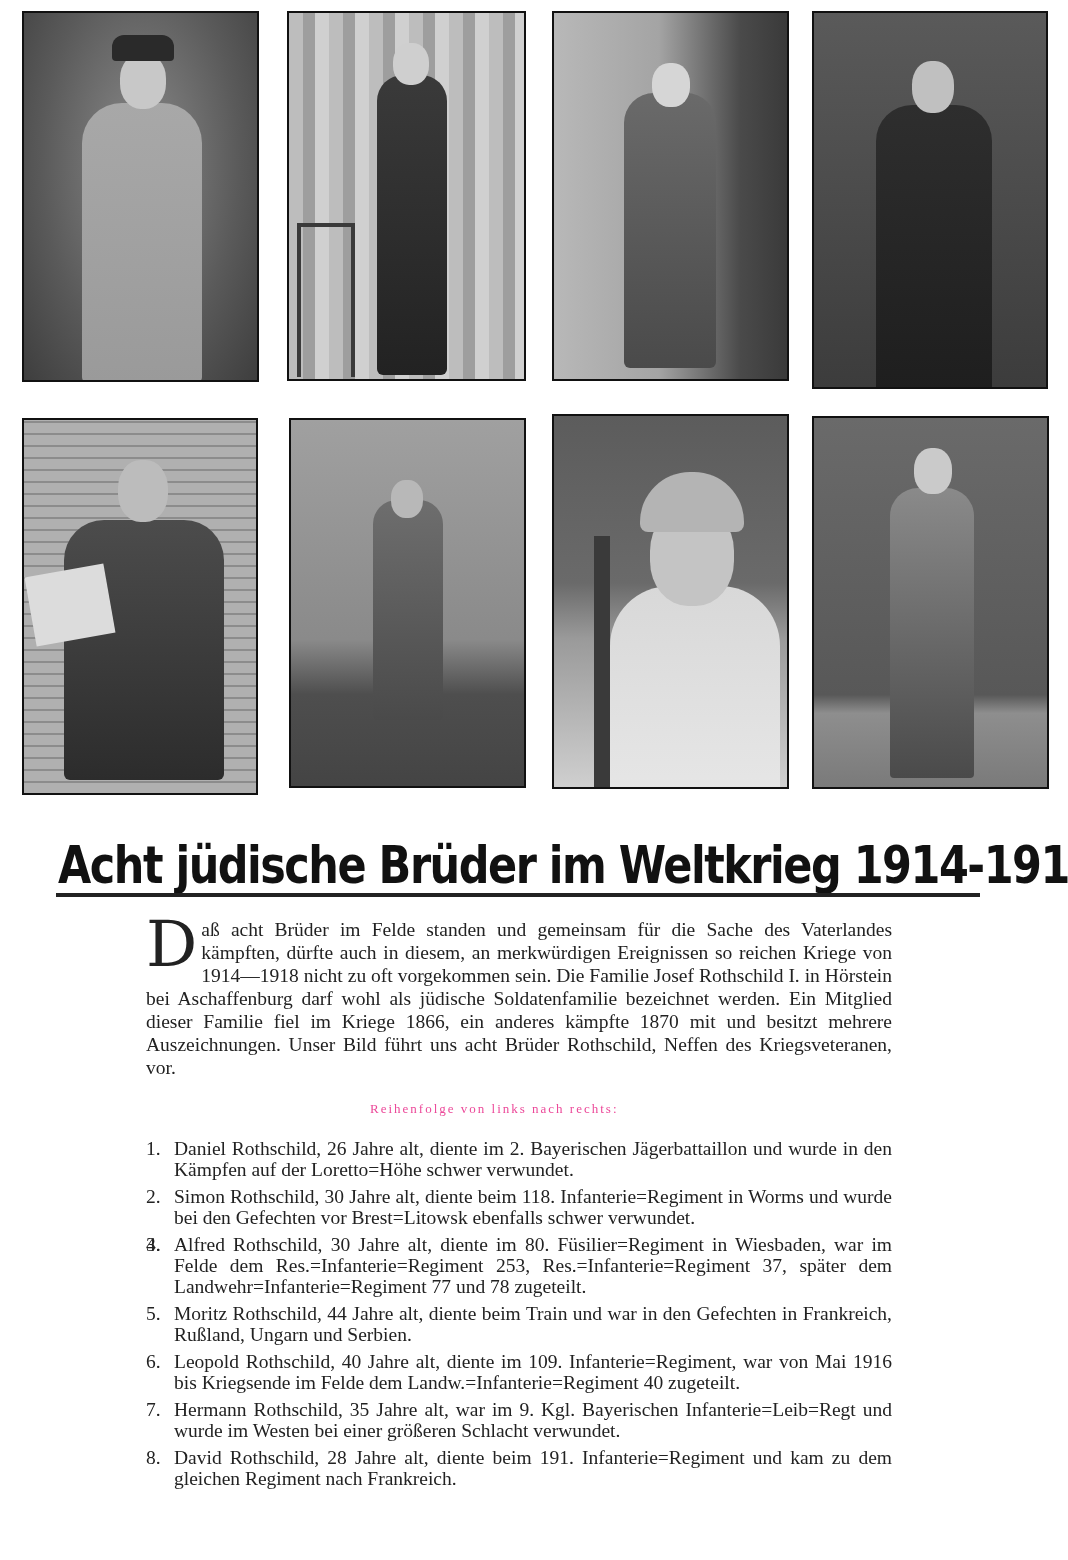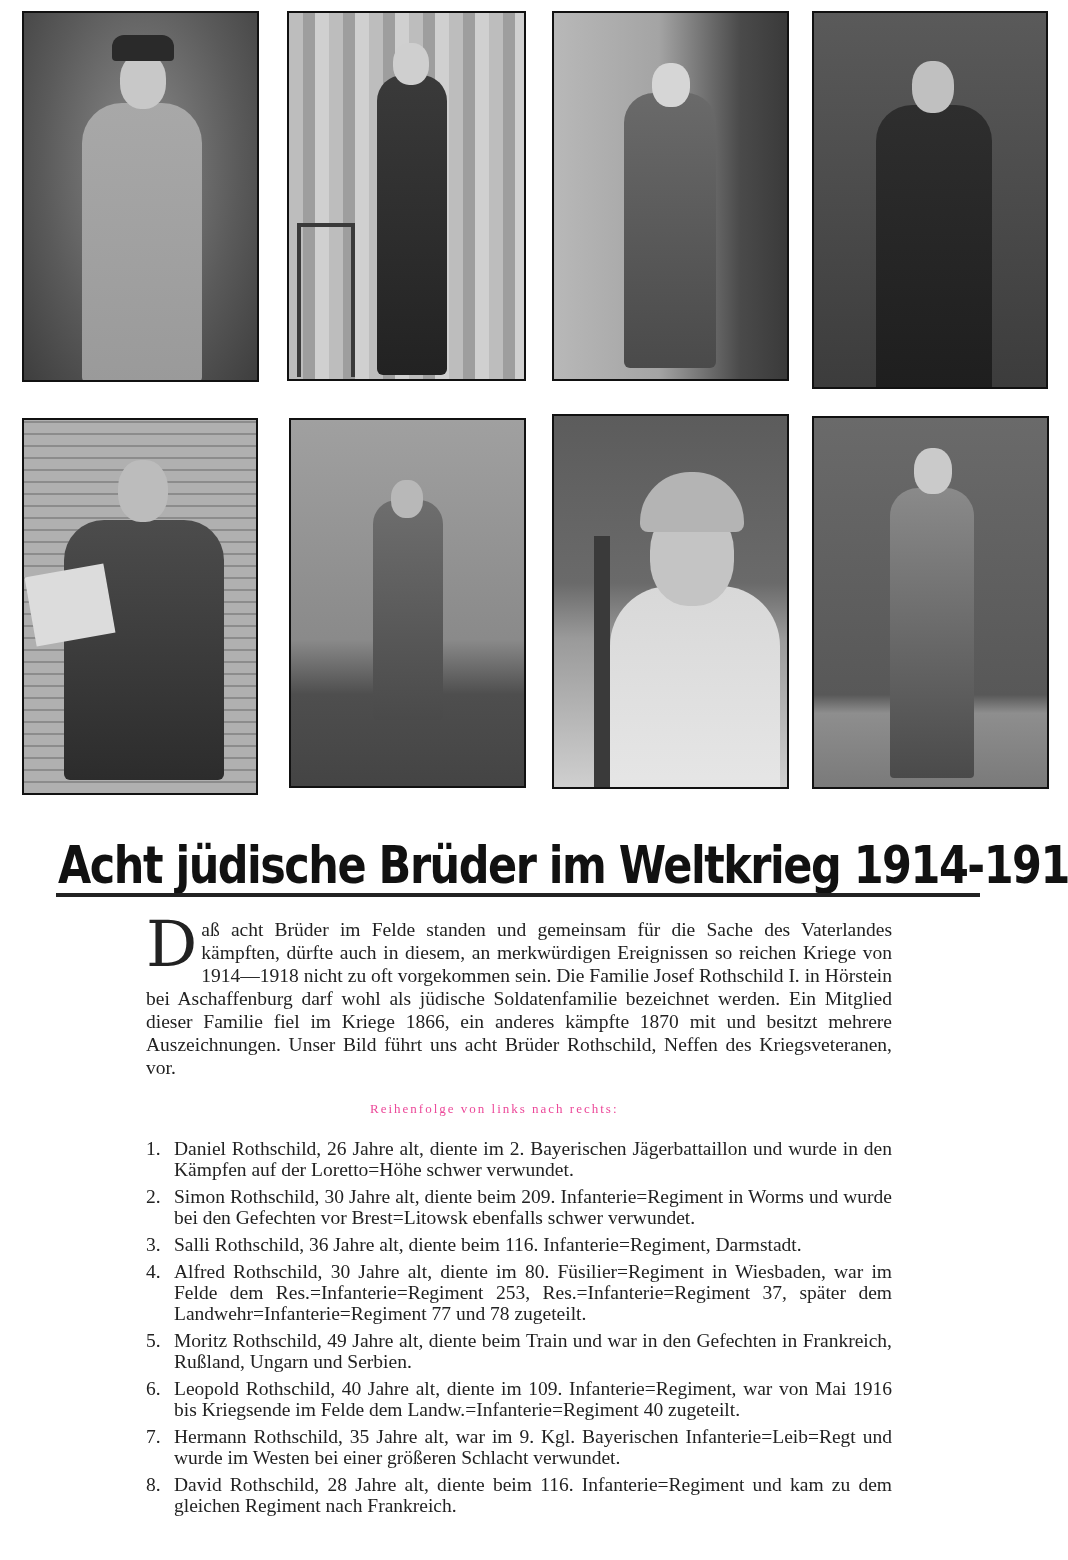--- a/index.html
+++ b/index.html
@@ -70,20 +70,20 @@
 <div class="title-rule"></div>
 
 <div class="article">
   <span class="dropcap">D</span><span>aß acht Brüder im Felde standen und gemeinsam für die Sache des Vaterlandes kämpften, dürfte auch in diesem, an merkwürdigen Ereignissen so reichen Kriege von 1914—1918 nicht zu oft vorgekommen sein. Die Familie Josef Rothschild I. in Hörstein bei Aschaffenburg darf wohl als jüdische Soldatenfamilie bezeichnet werden. Ein Mitglied dieser Familie fiel im Kriege 1866, ein anderes kämpfte 1870 mit und besitzt mehrere Auszeichnungen. Unser Bild führt uns acht Brüder Rothschild, Neffen des Kriegsveteranen, vor.</span>
 </div>
 
 <div class="order">Reihenfolge von links nach rechts:</div>
 
 <ol class="list">
   <li><span class="num">1.</span><span>Daniel Rothschild, 26 Jahre alt, diente im 2. Bayerischen Jägerbattaillon und wurde in den Kämpfen auf der Loretto=Höhe schwer verwundet.</span></li>
-  <li><span class="num">2.</span><span>Simon Rothschild, 30 Jahre alt, diente beim 209. Infanterie=Regiment in Worms und wurde bei den Gefechten vor Brest=Litowsk ebenfalls schwer verwundet.</span></li>
-  <li><span class="num">3.</span><span>Salli Rothschild, 36 Jahre alt, diente beim 116. Infanterie=Regiment, Darmstadt.</span></li>
+  <li><span class="num">2.</span><span>Simon Rothschild, 30 Jahre alt, diente beim 118. Infanterie=Regiment in Worms und wurde bei den Gefechten vor Brest=Litowsk ebenfalls schwer verwundet.</span></li>
+  <li><span class="num">3.</span></li>
   <li><span class="num">4.</span><span>Alfred Rothschild, 30 Jahre alt, diente im 80. Füsilier=Regiment in Wiesbaden, war im Felde dem Res.=Infanterie=Regiment 253, Res.=Infanterie=Regiment 37, später dem Landwehr=Infanterie=Regiment 77 und 78 zugeteilt.</span></li>
-  <li><span class="num">5.</span><span>Moritz Rothschild, 49 Jahre alt, diente beim Train und war in den Gefechten in Frankreich, Rußland, Ungarn und Serbien.</span></li>
+  <li><span class="num">5.</span><span>Moritz Rothschild, 44 Jahre alt, diente beim Train und war in den Gefechten in Frankreich, Rußland, Ungarn und Serbien.</span></li>
   <li><span class="num">6.</span><span>Leopold Rothschild, 40 Jahre alt, diente im 109. Infanterie=Regiment, war von Mai 1916 bis Kriegsende im Felde dem Landw.=Infanterie=Regiment 40 zugeteilt.</span></li>
   <li><span class="num">7.</span><span>Hermann Rothschild, 35 Jahre alt, war im 9. Kgl. Bayerischen Infanterie=Leib=Regt und wurde im Westen bei einer größeren Schlacht verwundet.</span></li>
-  <li><span class="num">8.</span><span>David Rothschild, 28 Jahre alt, diente beim 116. Infanterie=Regiment und kam zu dem gleichen Regiment nach Frankreich.</span></li>
+  <li><span class="num">8.</span><span>David Rothschild, 28 Jahre alt, diente beim 191. Infanterie=Regiment und kam zu dem gleichen Regiment nach Frankreich.</span></li>
 </ol>
 
 </body></html>

